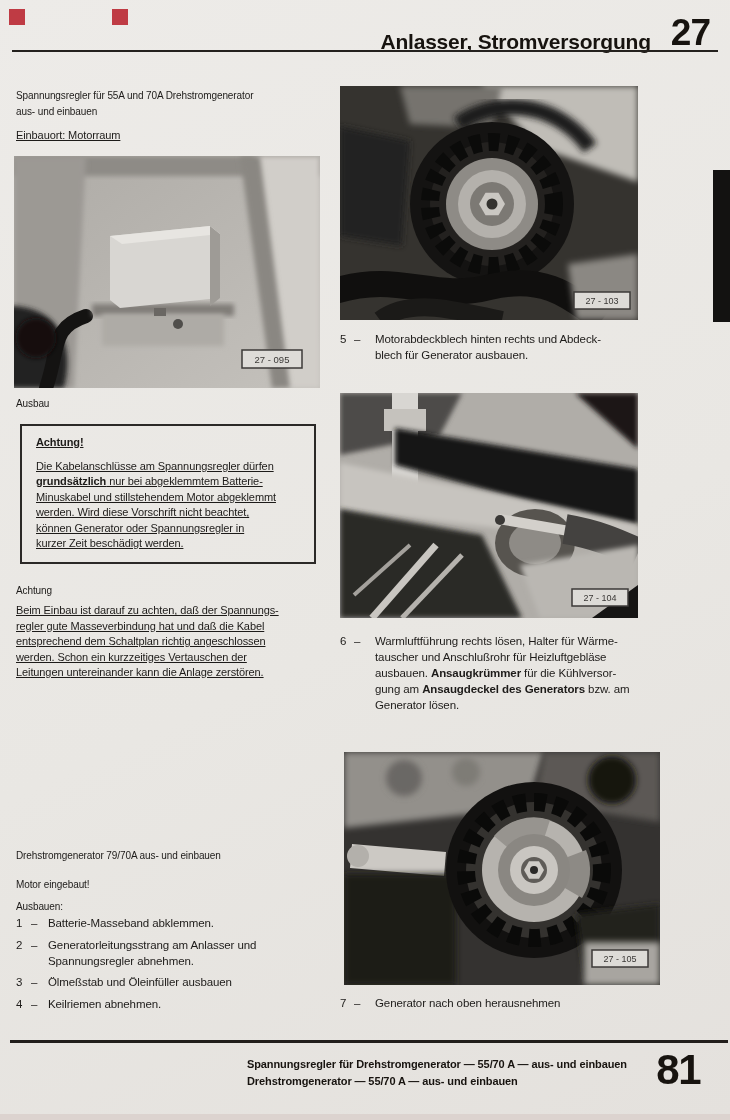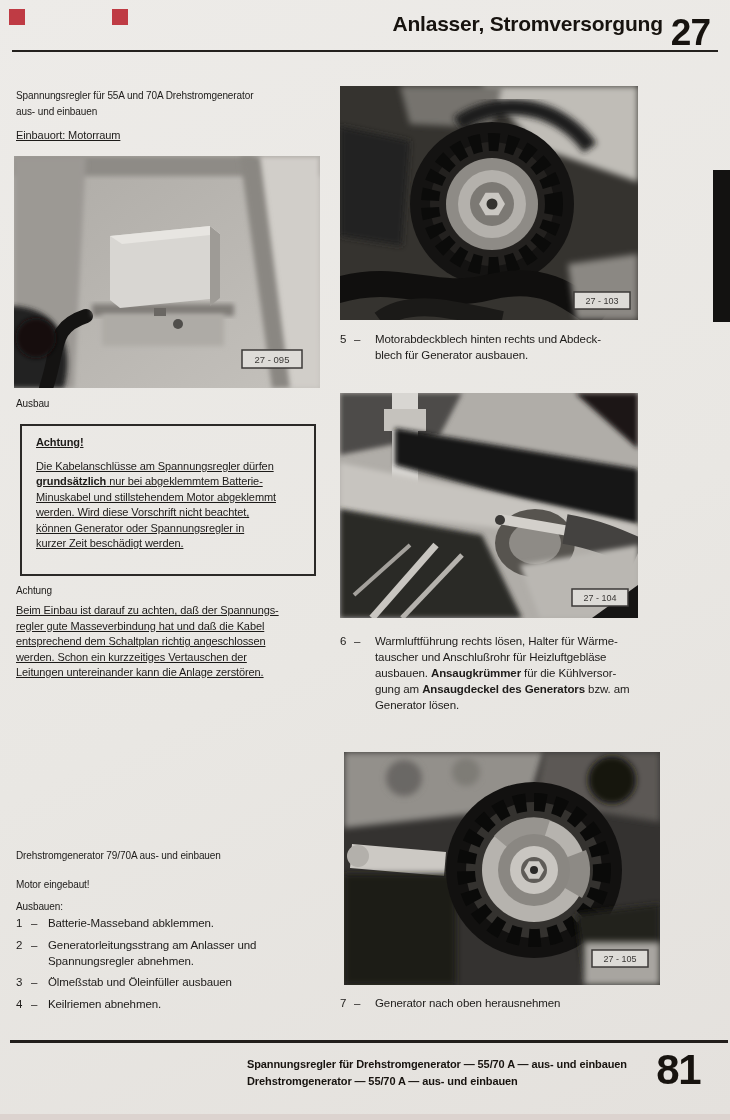--- a/index.html
+++ b/index.html
@@ -5,31 +5,31 @@
   html,body{margin:0;padding:0;background:#888;}
   .page{
     position:relative;width:730px;height:1120px;margin:0 auto;
     background:linear-gradient(155deg,#edebe8 0%,#e9e7e3 55%,#e4e1dd 100%);
     font-family:"Liberation Sans",sans-serif;color:#1d1b19;overflow:hidden;
   }
   .abs{position:absolute;}
   .nw{white-space:nowrap;}
   .b{font-weight:bold;}
   
-  .hdr{top:12px;right:20px;display:flex;align-items:flex-start;gap:8px;}
+  .hdr{top:12px;right:20px;display:flex;align-items:flex-end;gap:20px;}
   .hdr-title{font-size:21px;font-weight:bold;letter-spacing:-0.2px;color:#17130f;}
   .hdr-num{font-size:37px;font-weight:bold;color:#17130f;letter-spacing:-1px;}
   .rule-top{top:50px;left:12px;width:706px;height:2px;background:#24211e;}
   .redsq{width:16px;height:16px;top:9px;}
   
   .col-l{left:16px;width:318px;}
   .body-txt{font-size:11px;line-height:15.5px;letter-spacing:-0.1px;text-decoration:underline;}
   .h-bold{font-size:10px;font-weight:normal;letter-spacing:-0.1px;line-height:16px;}
   .photo{background:#b5b2ad;box-shadow:0 0 0 1px #8d8a86 inset;}
-  .warnbox{border:2px solid #2b2927;padding:9px 6px 22px 14px;background:transparent;}
+  .warnbox{border:2px solid #2b2927;padding:9px 6px 10px 14px;background:transparent;}
   .warnbox .wt{font-weight:bold;margin-bottom:8px;}
   .step,.cap{display:flex;align-items:flex-start;}
   .s-num{width:15px;flex:none;}
   .s-dash{width:17px;flex:none;}
   .c-num{width:14px;flex:none;}
   .c-dash{width:21px;flex:none;}
   .steps .step{margin-bottom:5.5px;}
   .cap .line,.steps .line{white-space:nowrap;}
   .cap{font-size:11.5px;line-height:16px;letter-spacing:-0.1px;}
   .steps{font-size:11.5px;line-height:16px;letter-spacing:-0.1px;}

